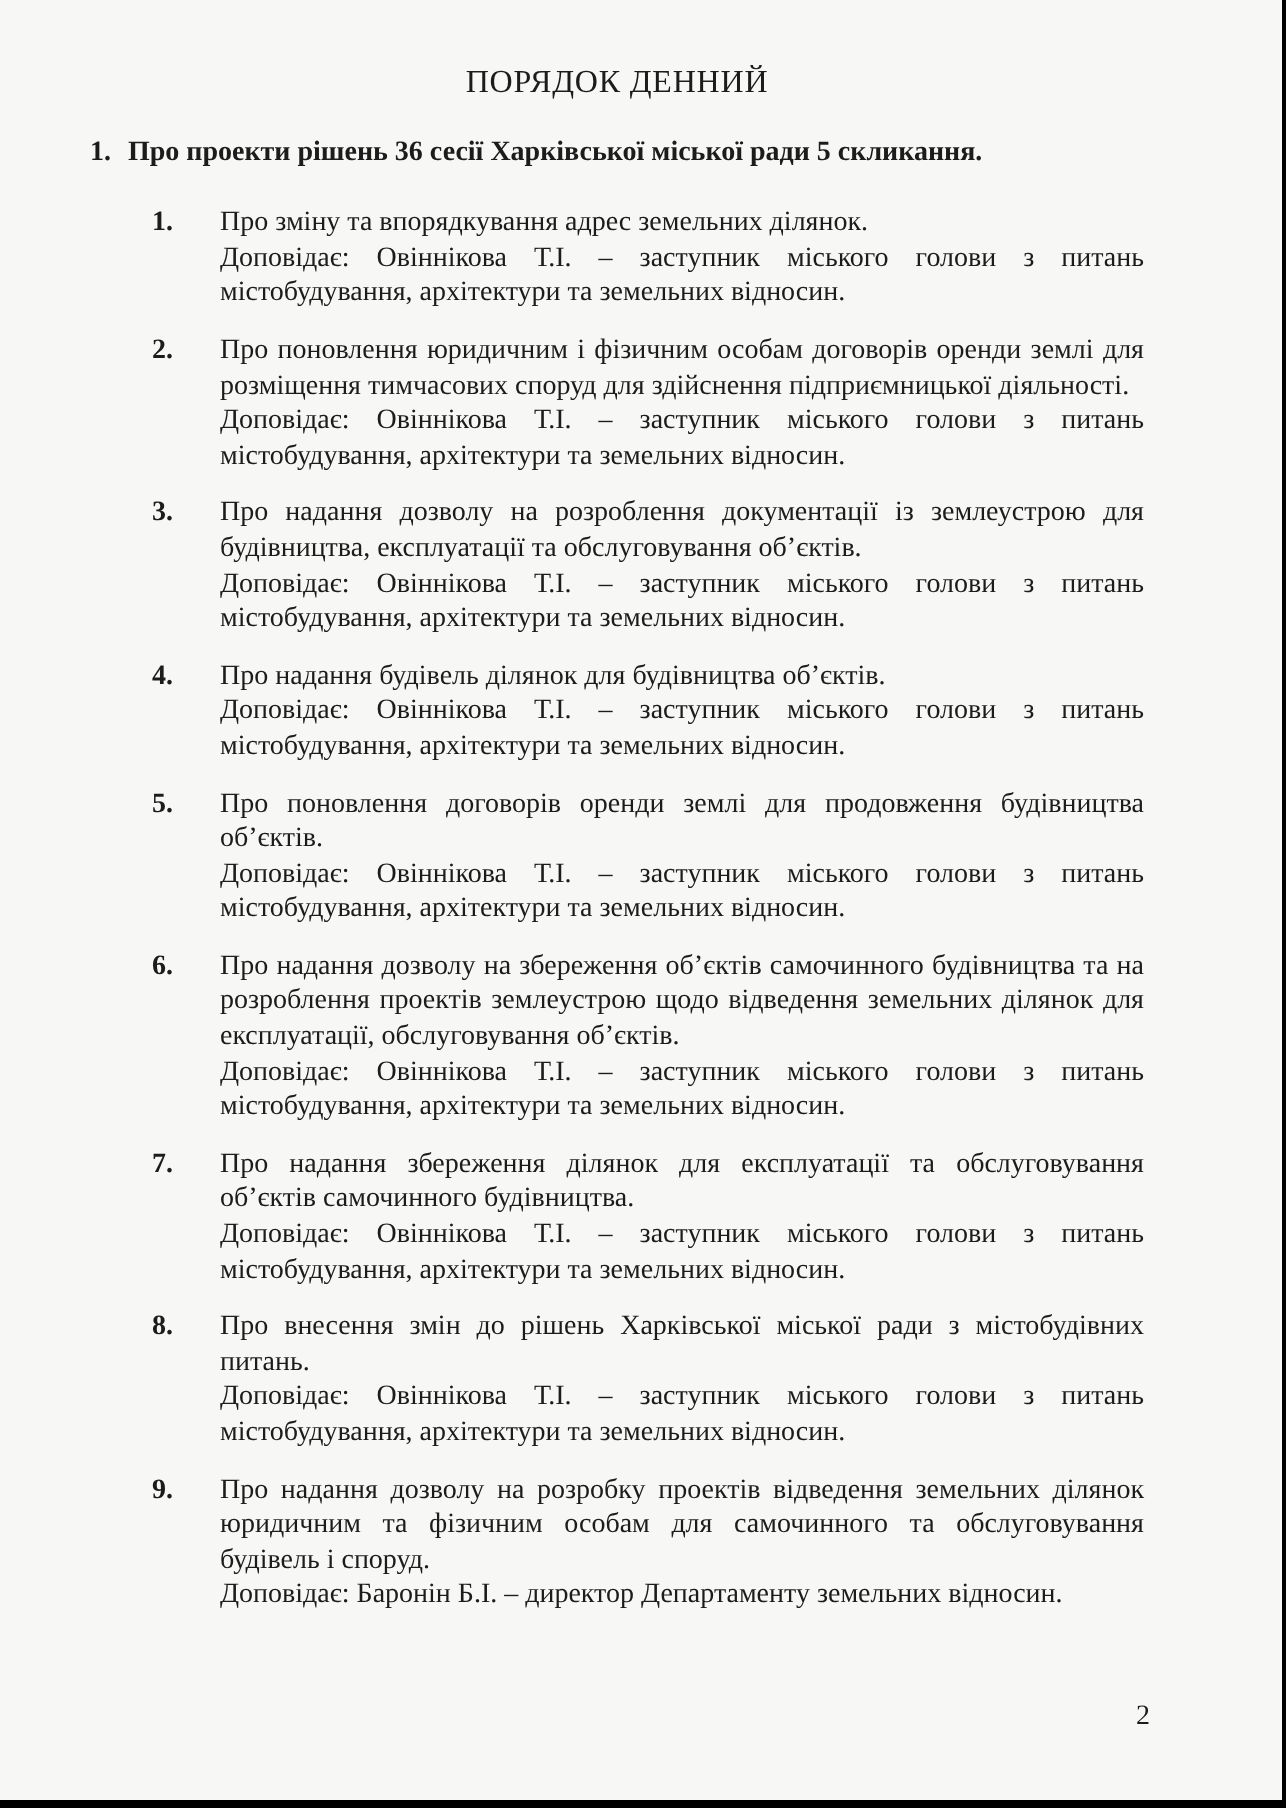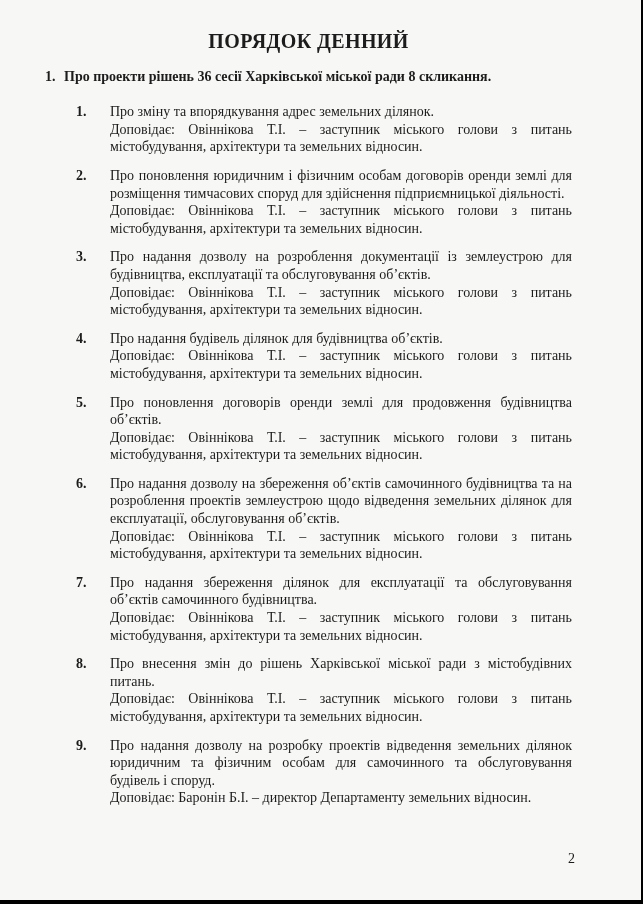--- a/index.html
+++ b/index.html
@@ -17,22 +17,22 @@
     color: var(--ink, #1c1c1c);
     font-family: "Liberation Serif", "DejaVu Serif", serif;
     font-size: 14px;
     line-height: 17.6px;
     border-right: 2px solid var(--border, #000);
     border-bottom: 4px solid var(--border, #000);
   }
   .doc-title {
     margin: 33px 69px 0 45px;
     text-align: center;
-    font-weight: bold;
-    font-size: 20px;
+    font-weight: normal;
+    font-size: 16px;
     letter-spacing: 0.4px;
   }
   .intro {
     display: flex;
     margin: 17px 69px 0 45px;
     font-weight: bold;
   }
   .intro-number {
     width: 19px;
     flex-shrink: 0;
@@ -74,21 +74,21 @@
 </style>
 </head>
 <body>
 
 <div class="page">
 
   <div class="doc-title">ПОРЯДОК ДЕННИЙ</div>
 
   <div class="intro">
     <div class="intro-number">1.</div>
-    <div class="intro-text">Про проекти рішень 36 сесії Харківської міської ради 8 скликання.</div>
+    <div class="intro-text">Про проекти рішень 36 сесії Харківської міської ради 5 скликання.</div>
   </div>
 
   <div class="agenda-list">
 
     <div class="agenda-item">
       <div class="item-number">1.</div>
       <div class="item-body">
         <div class="item-title">Про зміну та впорядкування адрес земельних ділянок.</div>
         <div class="item-speaker">Доповідає: Овіннікова Т.І. – заступник міського голови з питань містобудування, архітектури та земельних відносин.</div>
       </div>

